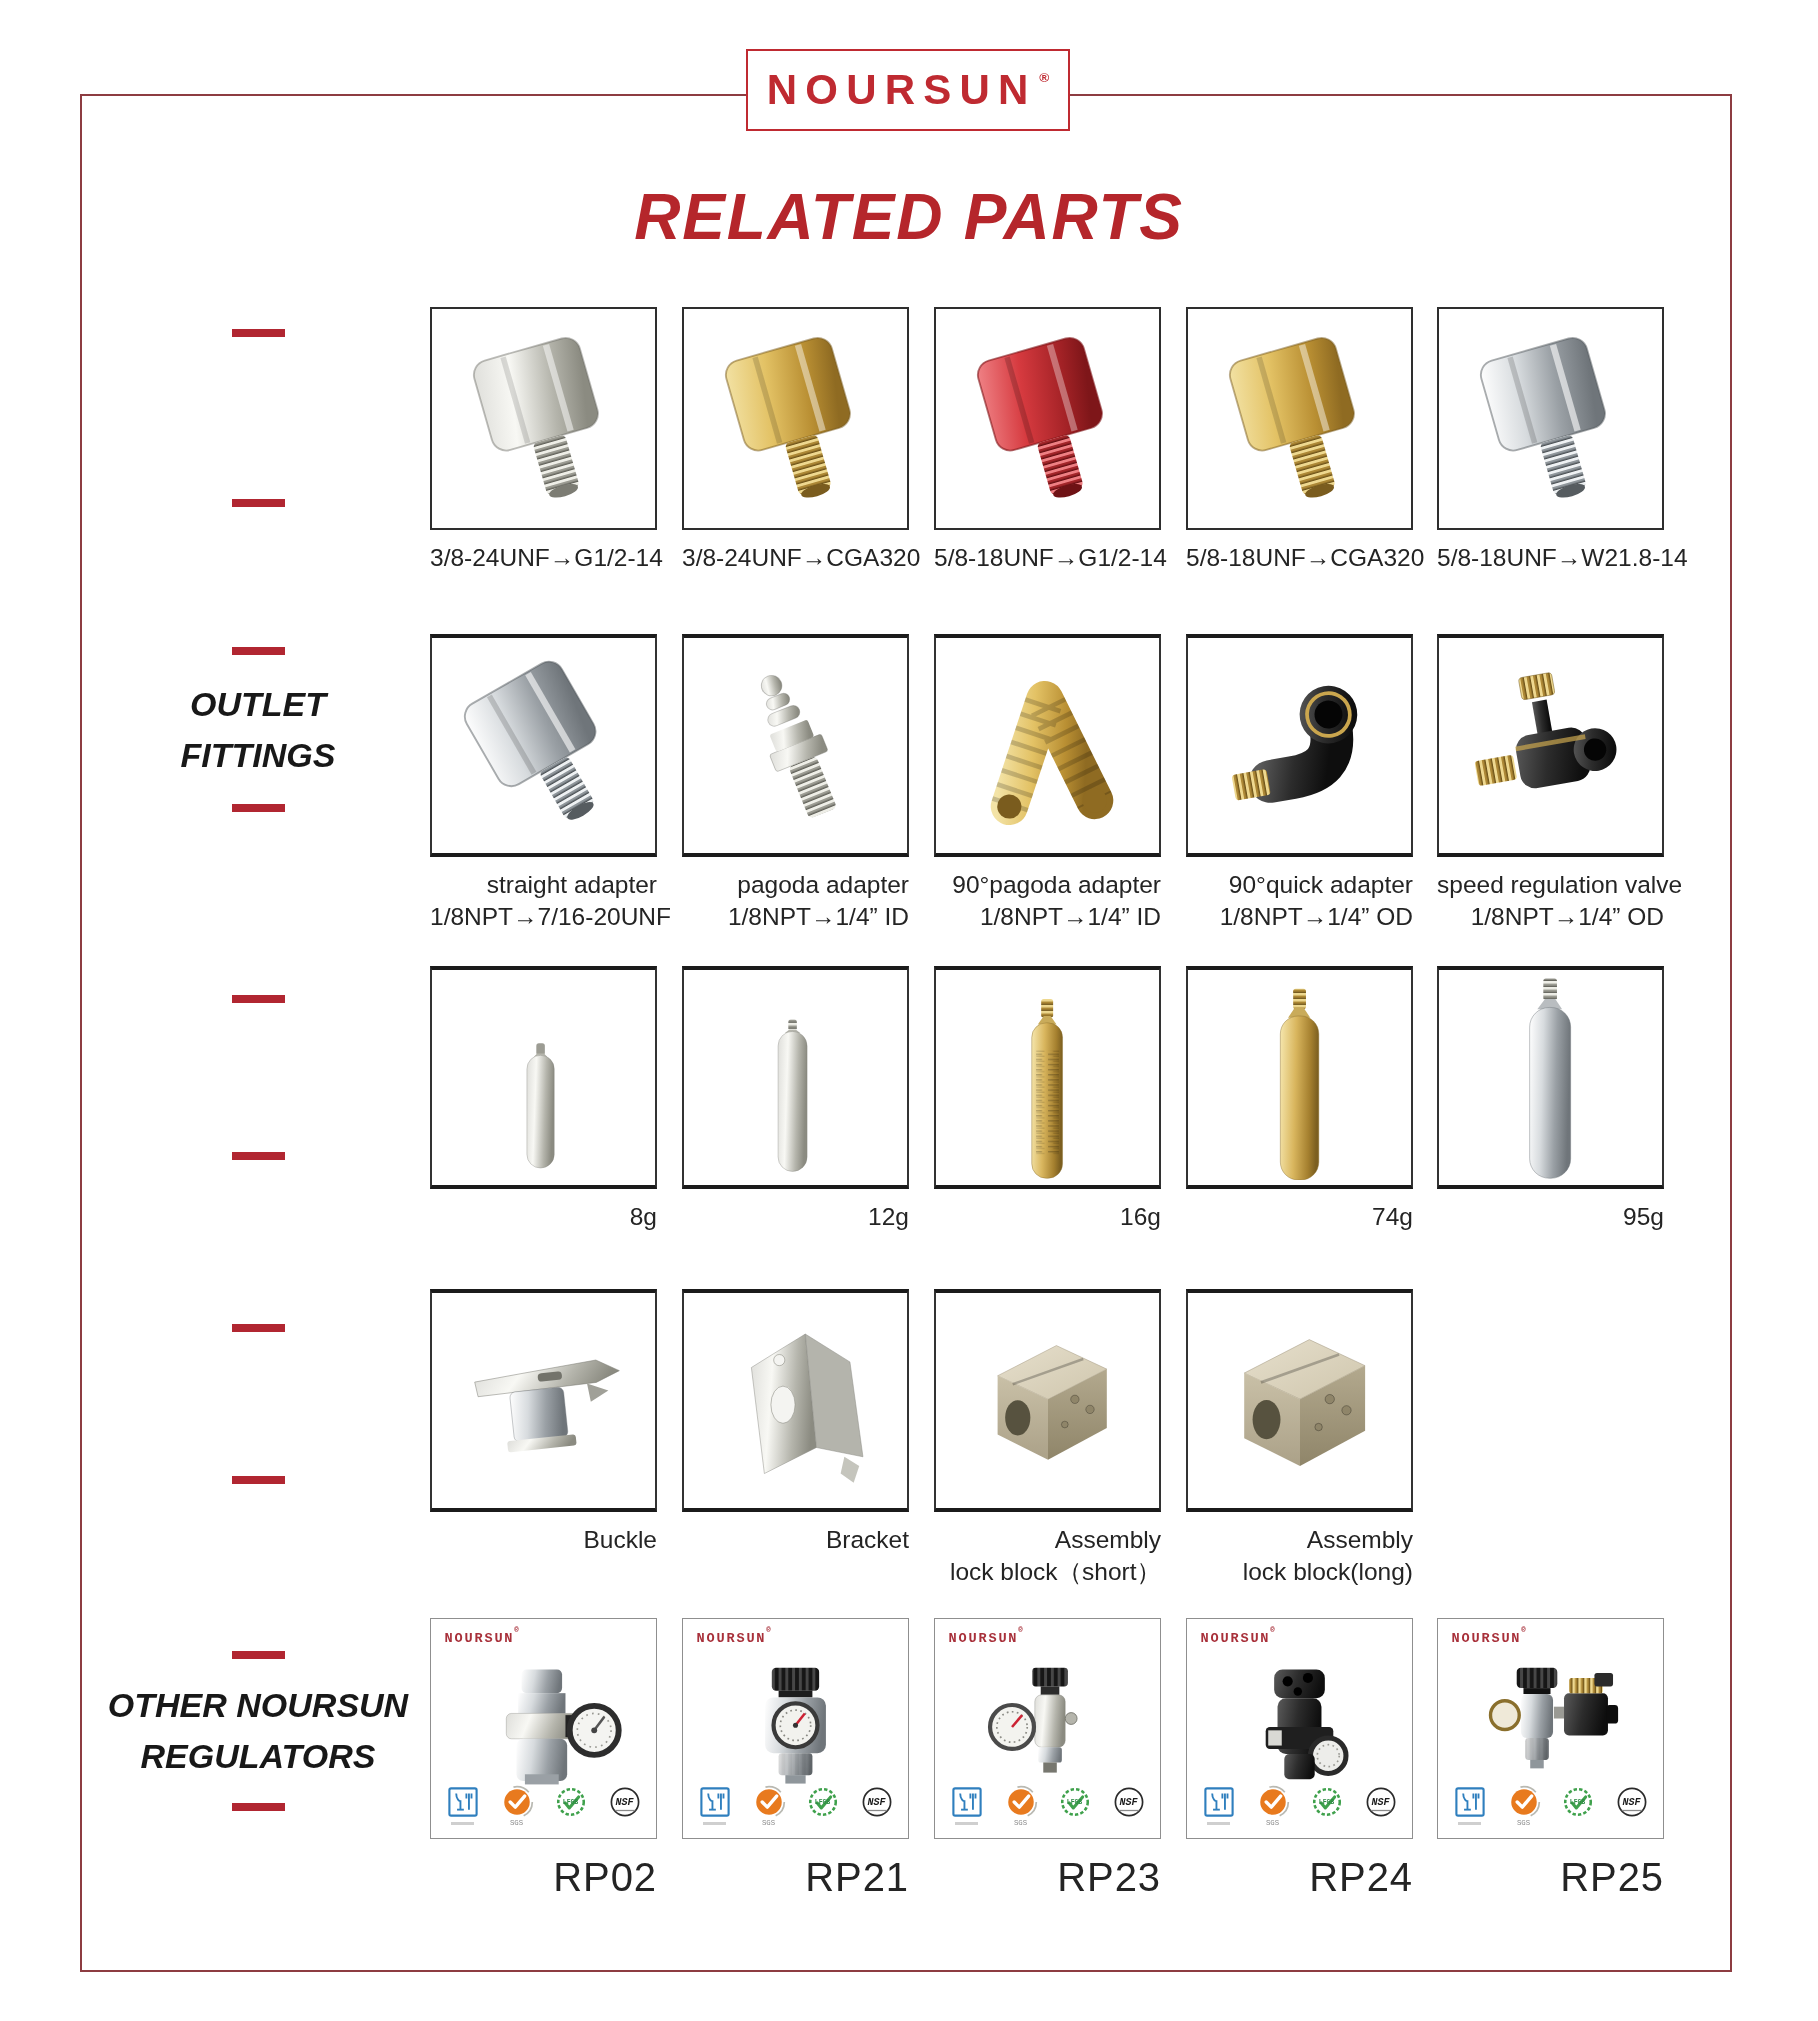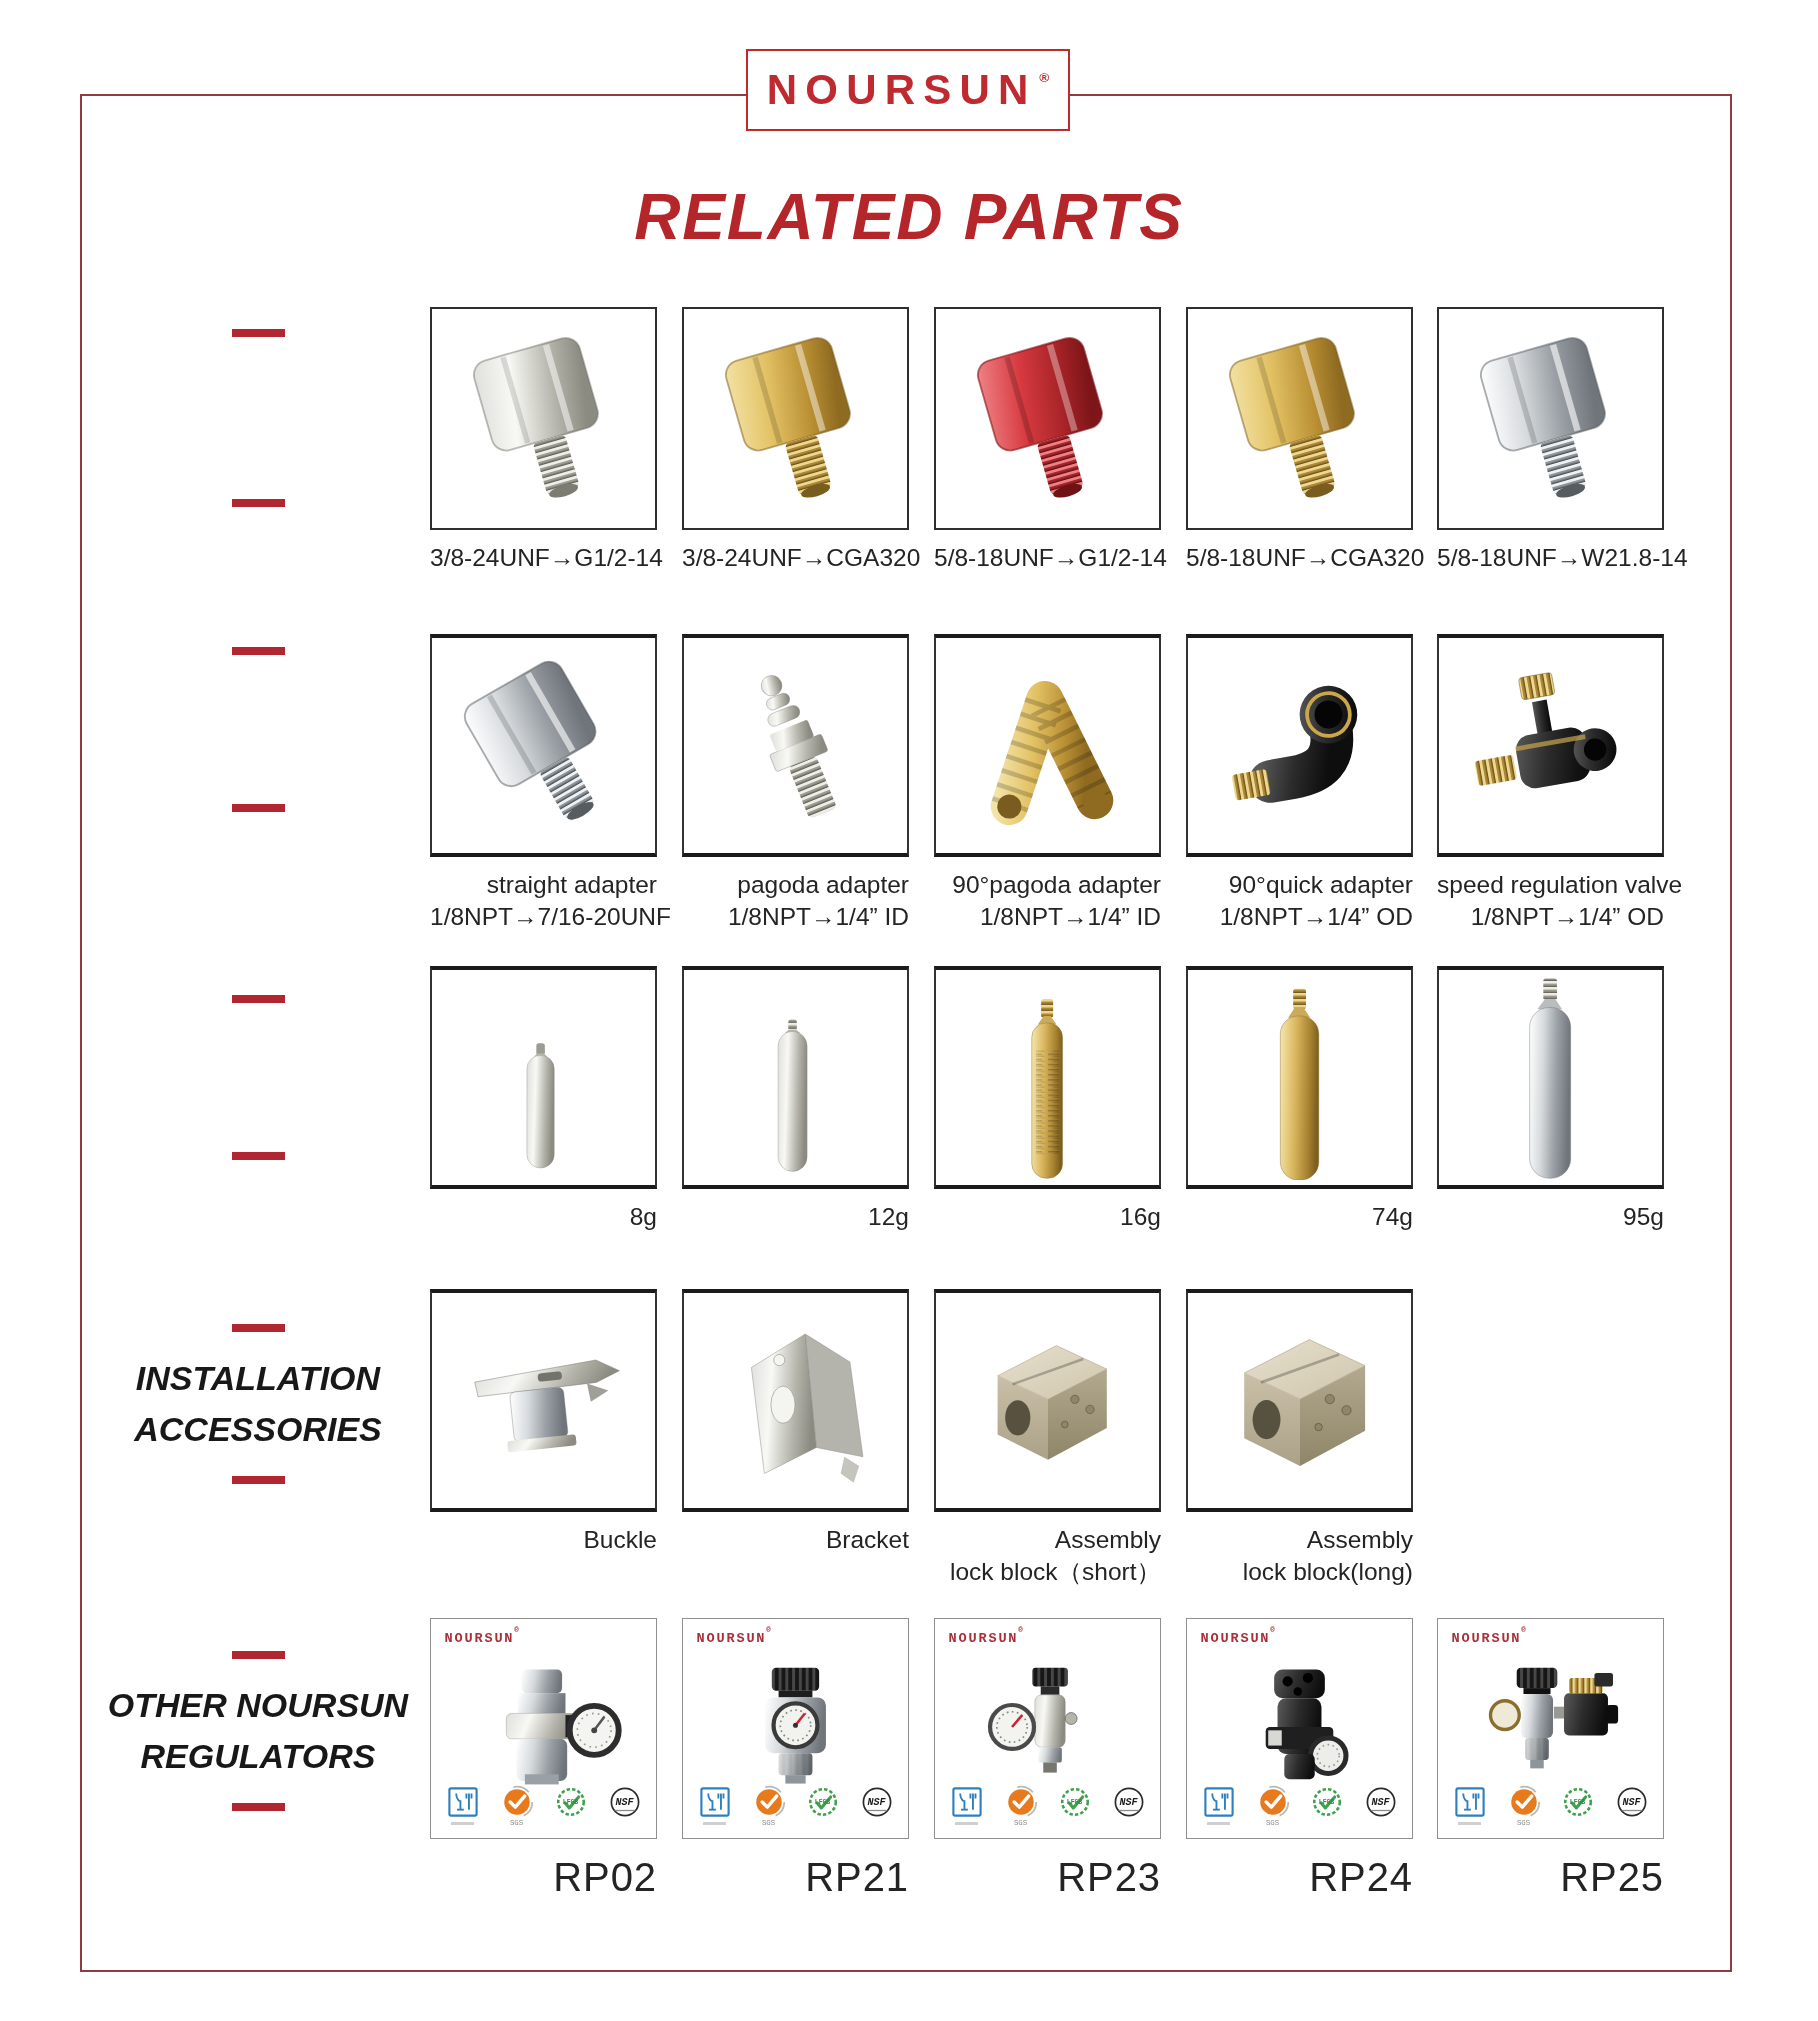--- a/index.html
+++ b/index.html
@@ -364,29 +364,29 @@
 </div>
 
 <div class="page-title">RELATED PARTS</div>
 
 <div class="label lb1">
   <i class="dash"></i>
   <i class="dash"></i>
 </div>
 <div class="label lb2">
   <i class="dash"></i>
+  <div class="txt"><span>OUTLET</span><br><span>FITTINGS</span></div>
   <i class="dash"></i>
 </div>
 <div class="label lb3">
   <i class="dash"></i>
   <i class="dash"></i>
 </div>
 <div class="label lb4">
   <i class="dash"></i>
-  <div class="txt"><span>INSTALLATION</span><br><span>ACCESSORIES</span></div>
   <i class="dash"></i>
 </div>
 <div class="label lb5">
   <i class="dash"></i>
   <div class="txt"><span>OTHER NOURSUN</span><br><span>REGULATORS</span></div>
   <i class="dash"></i>
 </div>
 
 <div class="cell r1 c1">
   <div class="pbox">

